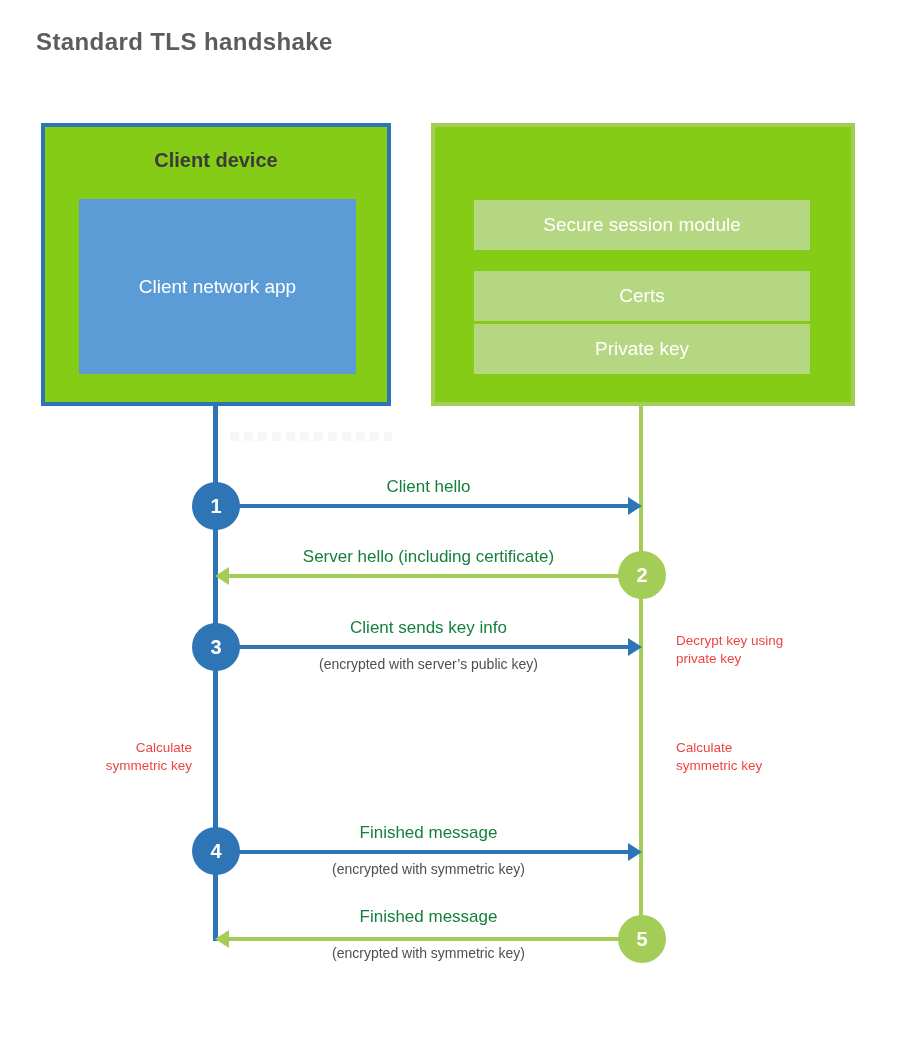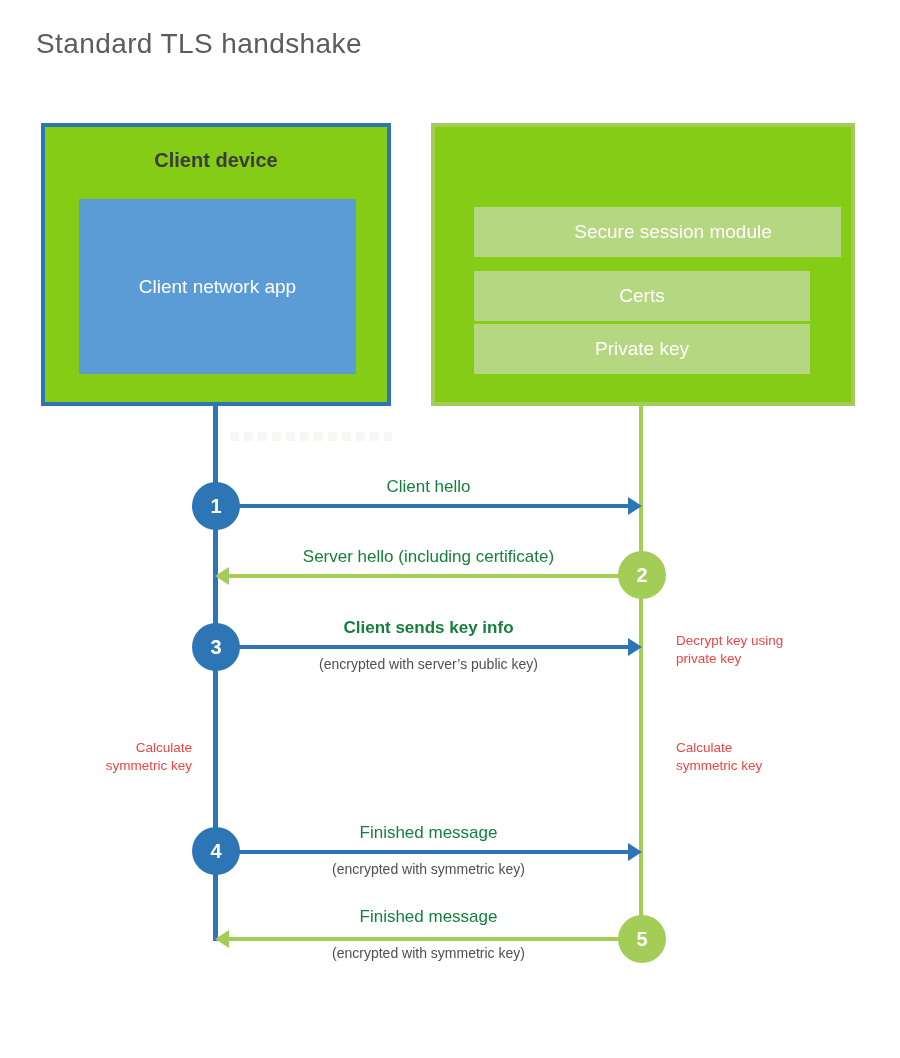--- a/index.html
+++ b/index.html
@@ -2,42 +2,42 @@
 <html><head>
 <meta charset="utf-8">
 <style>
   html,body { margin:0; padding:0; background:#ffffff; }
   .page {
     position:relative; width:900px; height:1058px; background:#ffffff;
     font-family:"Liberation Sans", sans-serif; overflow:hidden;
   }
   .page-title {
     position:absolute; left:36px; top:28px;
-    font-size:28px; font-weight:400; color:#5c5c5c; letter-spacing:0.4px;
+    font-size:24px; font-weight:700; color:#5c5c5c; letter-spacing:0.4px;
   }
 
   
   .entity-box { position:absolute; top:123px; height:283px; background:#84cc16; box-sizing:border-box; }
   .client-box { left:41px;  width:350px; border:4px solid #2e75b6; }
   .server-box { left:431px; width:424px; border:4px solid #a4cd58; }
   .entity-title {
     position:absolute; top:22px; left:0; right:0; text-align:center;
     font-size:20px; font-weight:bold; color:#3b3b3b;
   }
   .client-app {
     position:absolute; left:34px; top:72px; width:277px; height:175px;
     background:#5b9cd6; color:#ffffff; font-size:19px; line-height:29px;
     display:flex; align-items:center; justify-content:center; 
     padding:0 40px; box-sizing:border-box;
   }
   .server-module {
     position:absolute; left:39px; width:336px; height:50px; background:#b6d781;
     color:#ffffff; font-size:19px; display:flex; align-items:center; justify-content:center;
   }
-  .m0 { top:80px;padding-left:31px; } .m1 { top:144px; } .m2 { top:197px; }
+  .m0 { top:73px; } .m1 { top:144px; } .m2 { top:197px; }
 
   
   .lifeline { position:absolute; top:405px; z-index:1; }
   .lifeline-blue  { left:213px; width:5px; height:536px; background:#2e75b6; }
   .lifeline-green { left:639px; width:4px; height:534px; background:#a4cd58; }
 
   
   .faint-dashes {
     position:absolute; left:230px; top:432px; width:162px; height:9px; opacity:0.4;
     background:repeating-linear-gradient(90deg,#e7eee0 0px,#e7eee0 9px,transparent 9px,transparent 14px);
@@ -68,21 +68,21 @@
   .arrow-left .head {
     position:absolute; left:0; top:0; width:0; height:0;
     border-right:14px solid #a4cd58; border-top:9px solid transparent; border-bottom:9px solid transparent;
   }
 
   
   .msg-label {
     position:absolute; left:215px; width:427px; text-align:center;
     font-size:17px; color:#15803d;
   }
-  .l1 { top:477px; } .l2 { top:547px; } .l3 { top:618px;font-weight:bold; } .l4 { top:823px; } .l5 { top:907px; }
+  .l1 { top:477px; } .l2 { top:547px; } .l3 { top:618px; } .l4 { top:823px; } .l5 { top:907px; }
   .msg-sublabel {
     position:absolute; left:215px; width:427px; text-align:center;
     font-size:14px; color:#4f4f4f;
   }
   .sl3 { top:656px; } .sl4 { top:861px; } .sl5 { top:945px; }
 
   
   .note {
     position:absolute; font-size:13.5px; color:#ef4444; line-height:18px; white-space:pre-line;
   }

